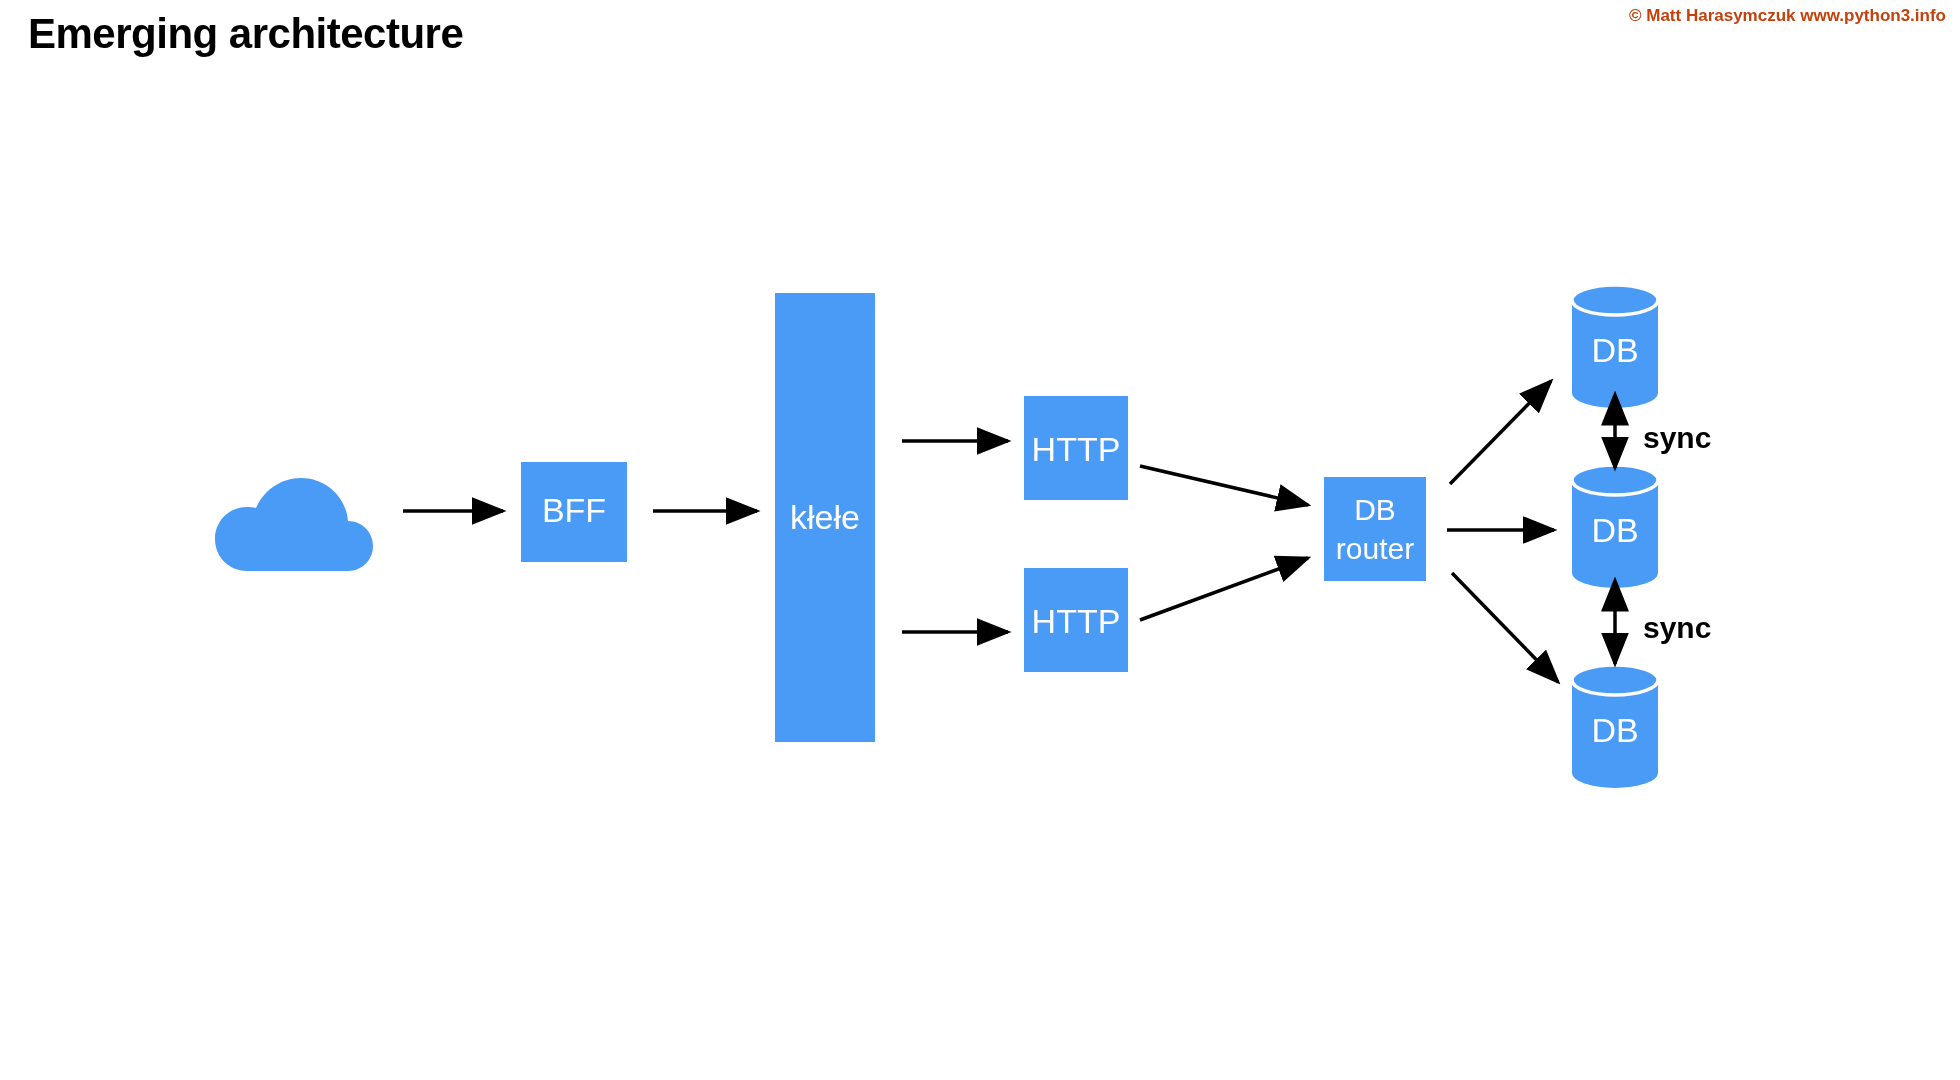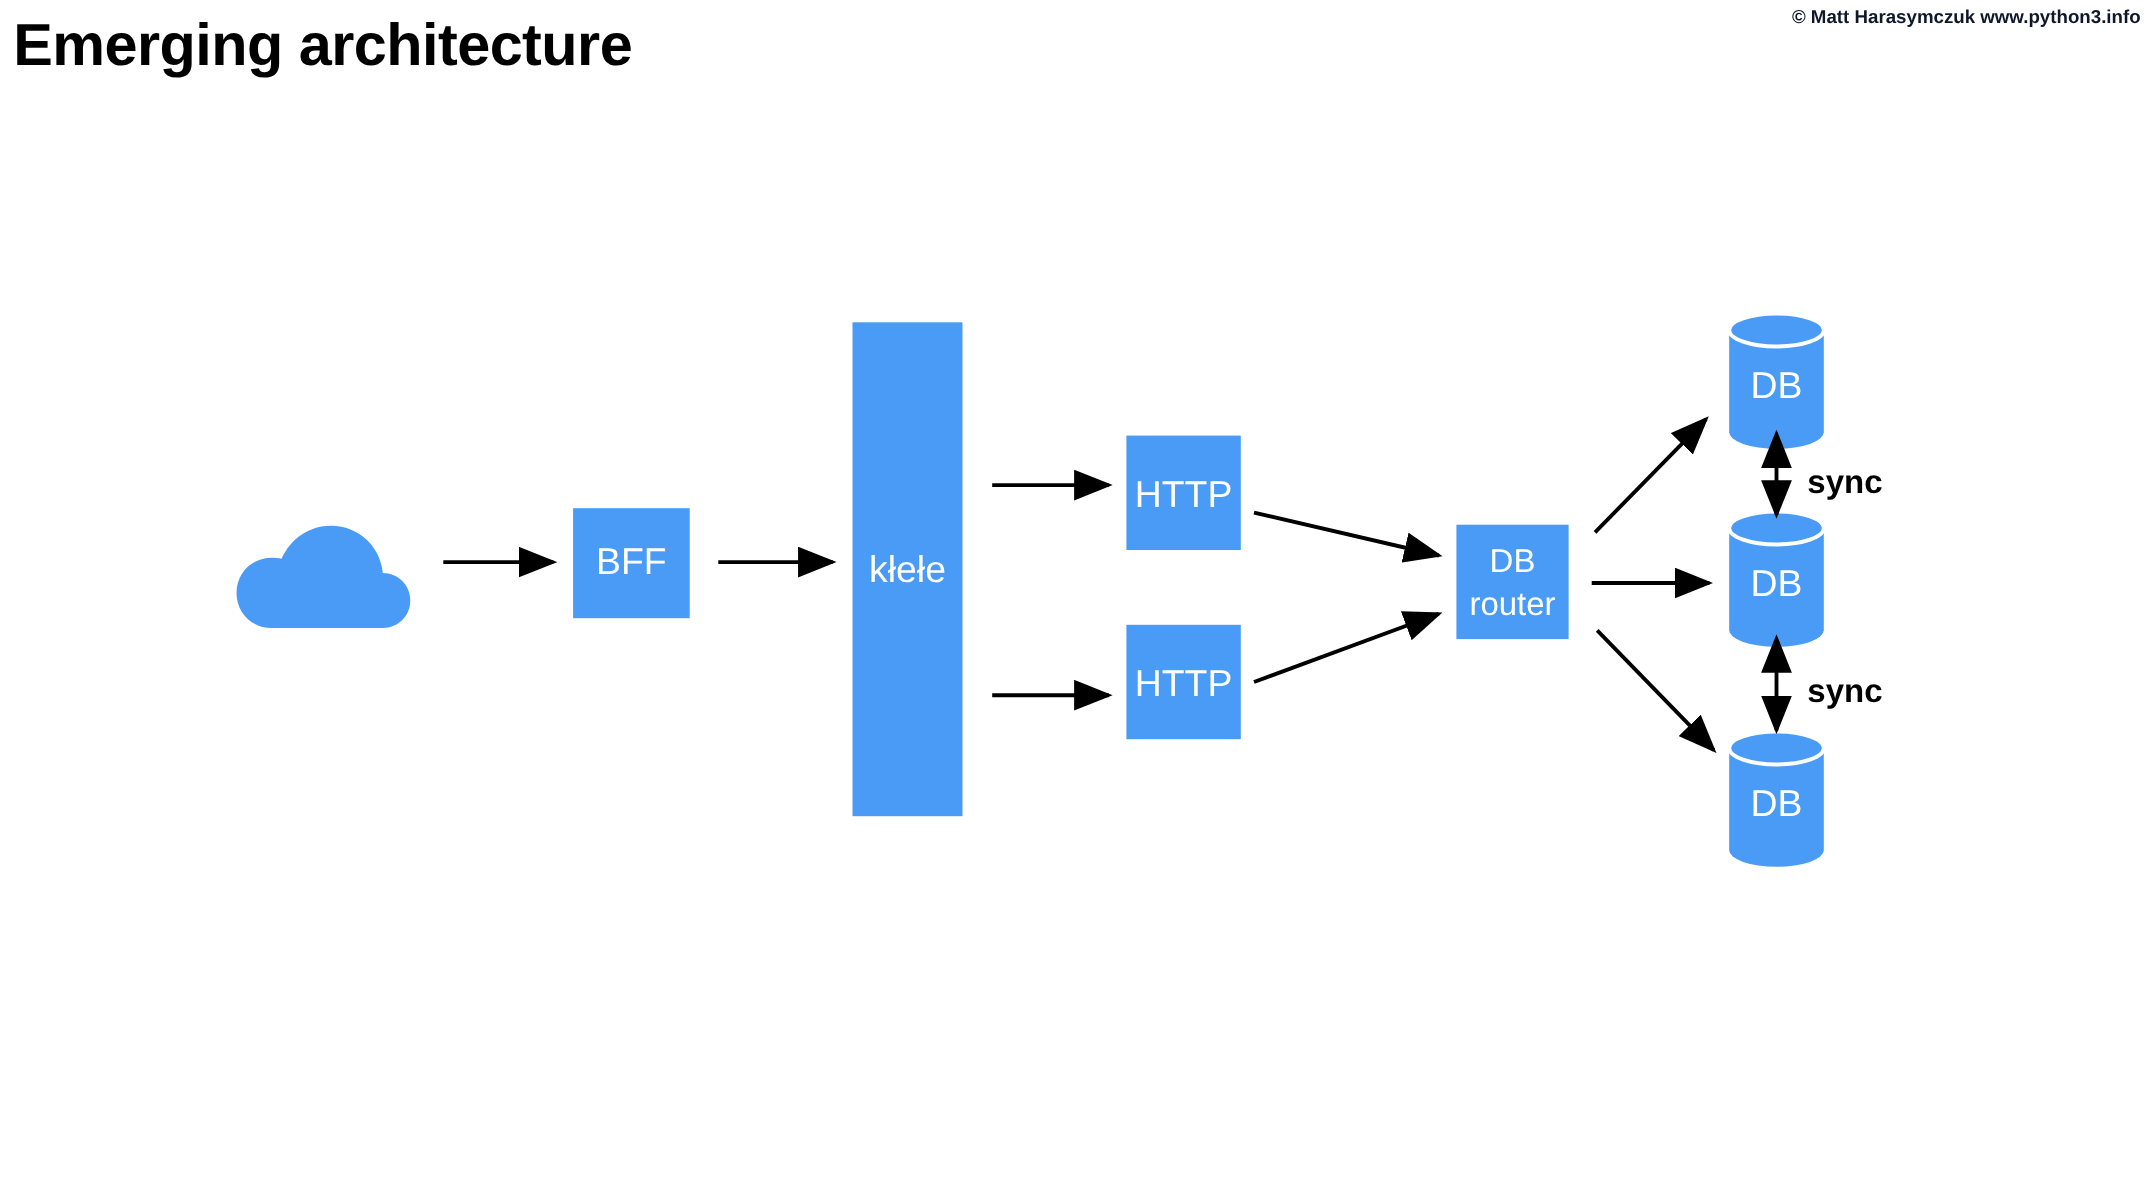--- a/index.html
+++ b/index.html
@@ -10,36 +10,36 @@
   body {
     width: 1960px;
     height: 1080px;
     position: relative;
     overflow: hidden;
     font-family: "Liberation Sans", sans-serif;
   }
 
   #page-title {
     position: absolute;
-    left: 12px;
+    left: 28px;
     top: 10px;
-    font-size: 54px;
+    font-size: 42px;
     font-weight: bold;
     color: #000000;
     letter-spacing: -0.5px;
     white-space: nowrap;
   }
 
   #copyright {
     position: absolute;
     right: 14px;
     top: 6px;
     font-size: 17px;
     font-weight: bold;
-    color: #0f172a;
+    color: #c2410c;
     white-space: nowrap;
   }
 
   #diagram-canvas {
     position: absolute;
     left: 0;
     top: 0;
     width: 1960px;
     height: 1080px;
   }

